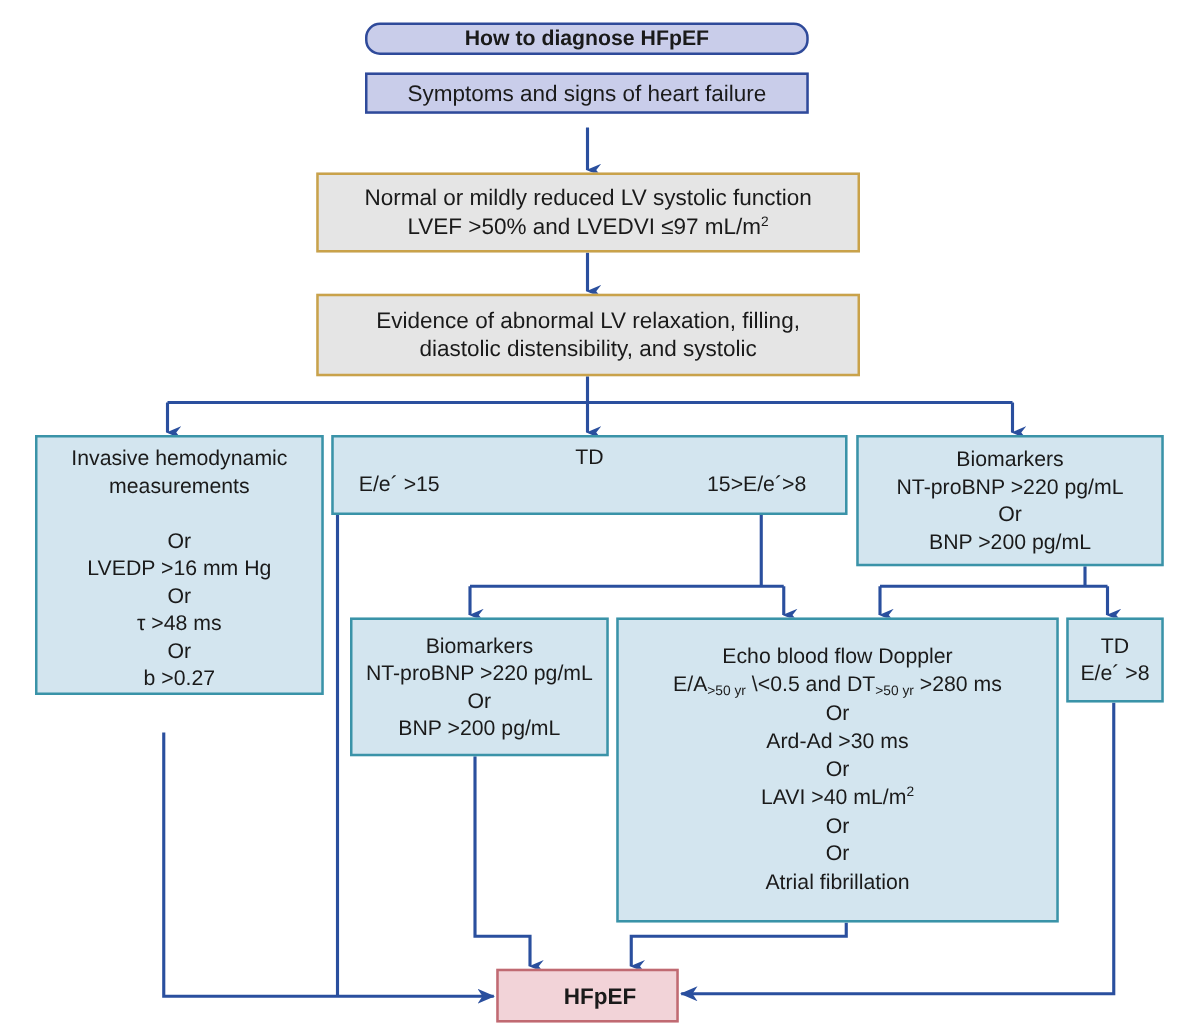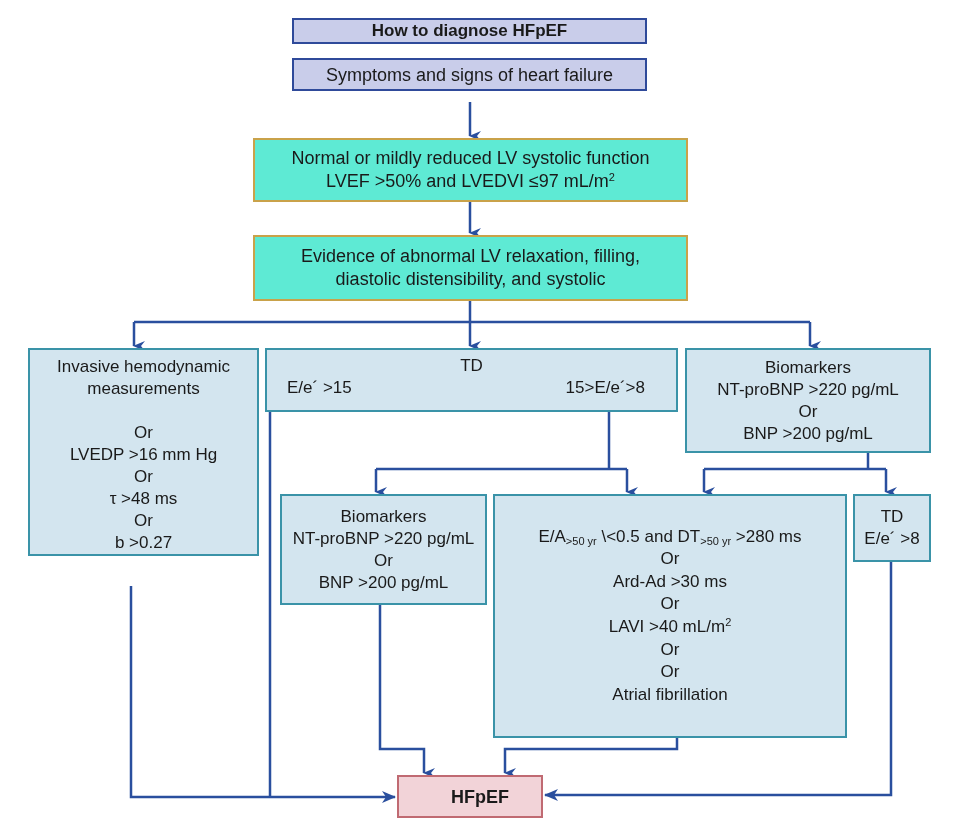--- a/index.html
+++ b/index.html
@@ -2,21 +2,21 @@
 <html><head>
 <meta charset="utf-8">
 <style>
   html, body { margin: 0; padding: 0; background: #ffffff; }
   body { width: 960px; height: 826px; position: relative; overflow: hidden;
          font-family: "Liberation Sans", sans-serif; color: #1a1a1a; }
   .box { position: absolute; box-sizing: border-box; display: flex; flex-direction: column;
          align-items: center; justify-content: center; text-align: center;
          font-size: 17px; line-height: 22px; }
   .purple { background: #c9cdea; border: 2.5px solid #2f4a9a; }
-  .tan { background: #5eead4; border: 2.5px solid #c9a24a; }
+  .tan { background: #e5e5e5; border: 2.5px solid #c9a24a; }
   .blue { background: #d3e5ef; border: 2.5px solid #3a93a8; }
   .pink { background: #f2d3d8; border: 2.5px solid #c06a72; }
   .bold { font-weight: bold; }
   sup { font-size: 11px; line-height: 0; vertical-align: 6px; }
   sub { font-size: 11px; line-height: 0; vertical-align: -3px; }
   svg.wires { position: absolute; left: 0; top: 0; }
   .line { display: block; }
   .td-row { display: flex; justify-content: space-between; width: 100%; padding: 0 45px; box-sizing: border-box; }
 </style>
 </head>
@@ -58,21 +58,21 @@
     <line x1="270" y1="412" x2="270" y2="797"></line>
 
     <polyline points="380,605 380,749 424,749 424,773" marker-end="url(#ah)"></polyline>
 
     <polyline points="677,738 677,749 505,749 505,773" marker-end="url(#ah)"></polyline>
 
     <polyline points="891,562 891,795 545,795" marker-end="url(#ahr)"></polyline>
   </g>
 </svg>
 
-<div class="box purple bold" style="left:292px; top:18px; width:355px; height:26px;">
+<div class="box purple bold" style="left:292px; top:18px; width:355px; height:26px;border-radius:12px;">
   <span>How to diagnose HFpEF</span>
 </div>
 <div class="box purple" style="left:292px; top:58px; width:355px; height:33px; font-size:18px;">
   <span>Symptoms and signs of heart failure</span>
 </div>
 
 <div class="box tan" style="left:253px; top:138px; width:435px; height:64px; font-size:18px; line-height:23px;">
   <span class="line">Normal or mildly reduced LV systolic function</span>
   <span class="line"><span>LVEF &gt;50% and LVEDVI ≤97 mL/m</span><sup>2</sup></span>
 </div>
@@ -110,20 +110,21 @@
 </div>
 
 <div class="box blue" style="left:280px; top:494px; width:207px; height:111px;">
   <span class="line">Biomarkers</span>
   <span class="line">NT-proBNP &gt;220 pg/mL</span>
   <span class="line">Or</span>
   <span class="line">BNP &gt;200 pg/mL</span>
 </div>
 
 <div class="box blue" style="left:493px; top:494px; width:354px; height:244px; line-height:22.6px;">
+  <span class="line">Echo blood flow Doppler</span>
   <span class="line"><span>E/A</span><sub>&gt;50 yr</sub><span> \&lt;0.5 and DT</span><sub>&gt;50 yr</sub><span> &gt;280 ms</span></span>
   <span class="line">Or</span>
   <span class="line">Ard-Ad &gt;30 ms</span>
   <span class="line">Or</span>
   <span class="line"><span>LAVI &gt;40 mL/m</span><sup>2</sup></span>
   <span class="line">Or</span>
   <span class="line">Or</span>
   <span class="line">Atrial fibrillation</span>
 </div>
 

